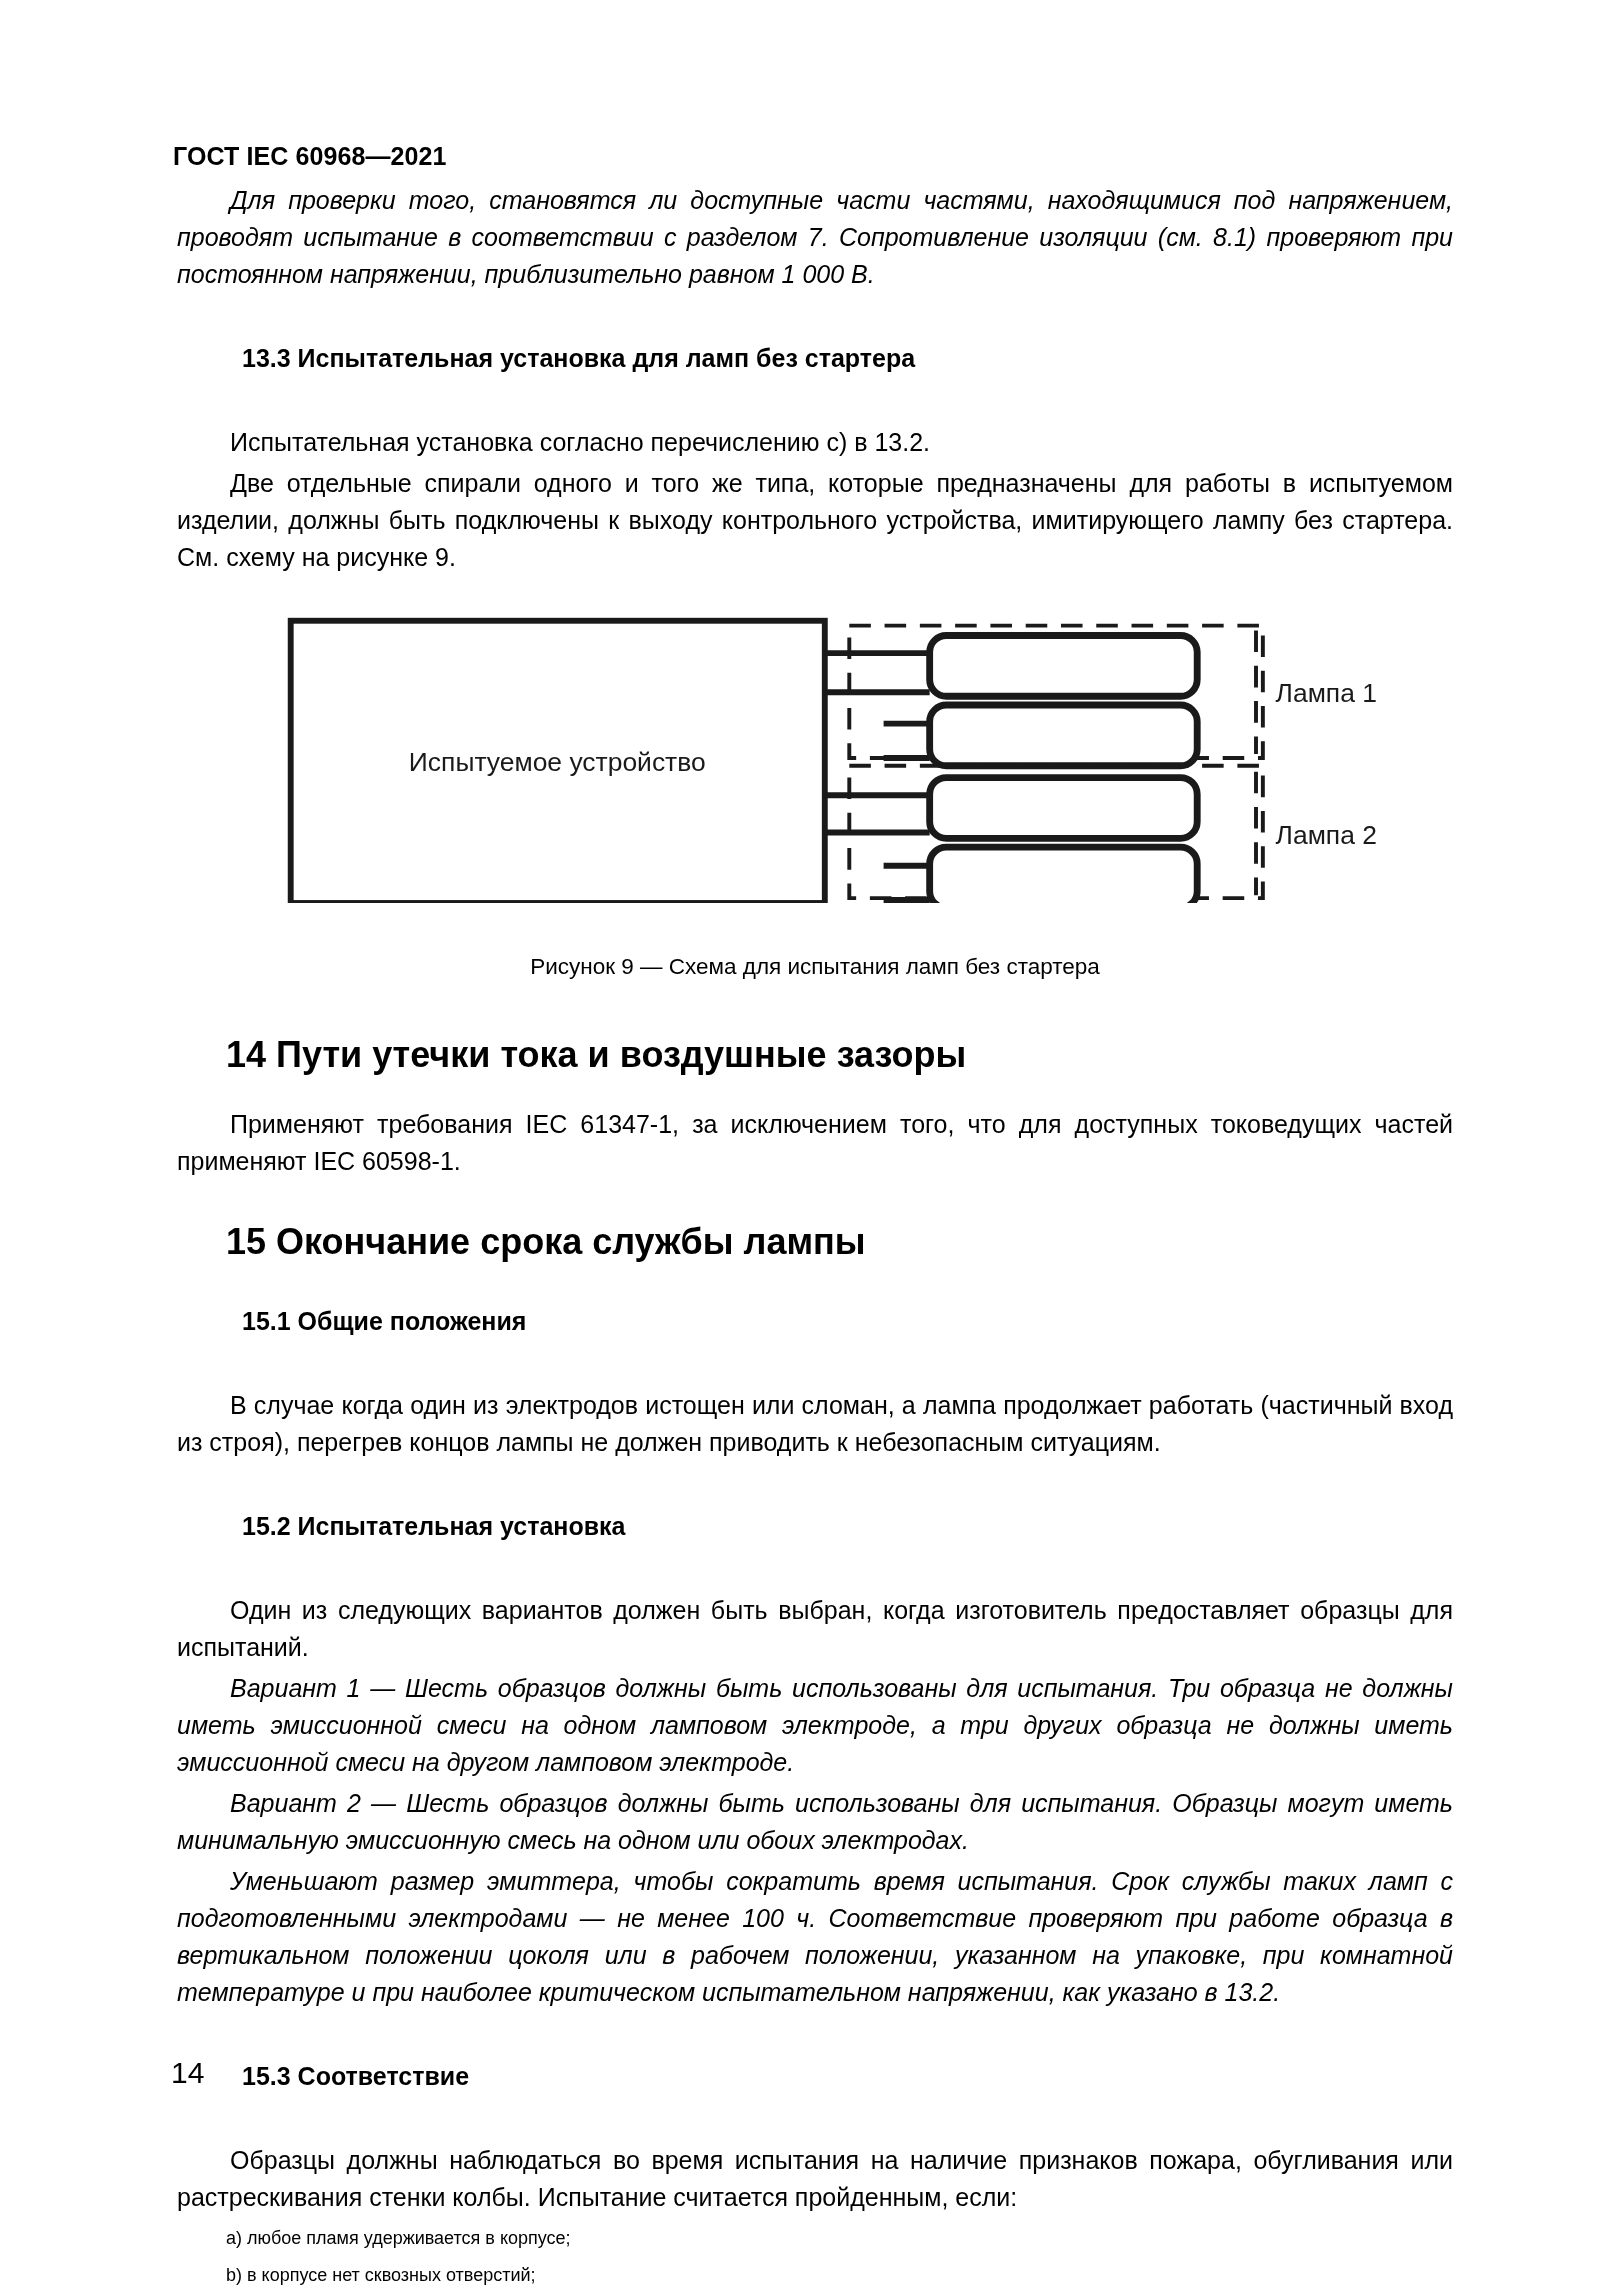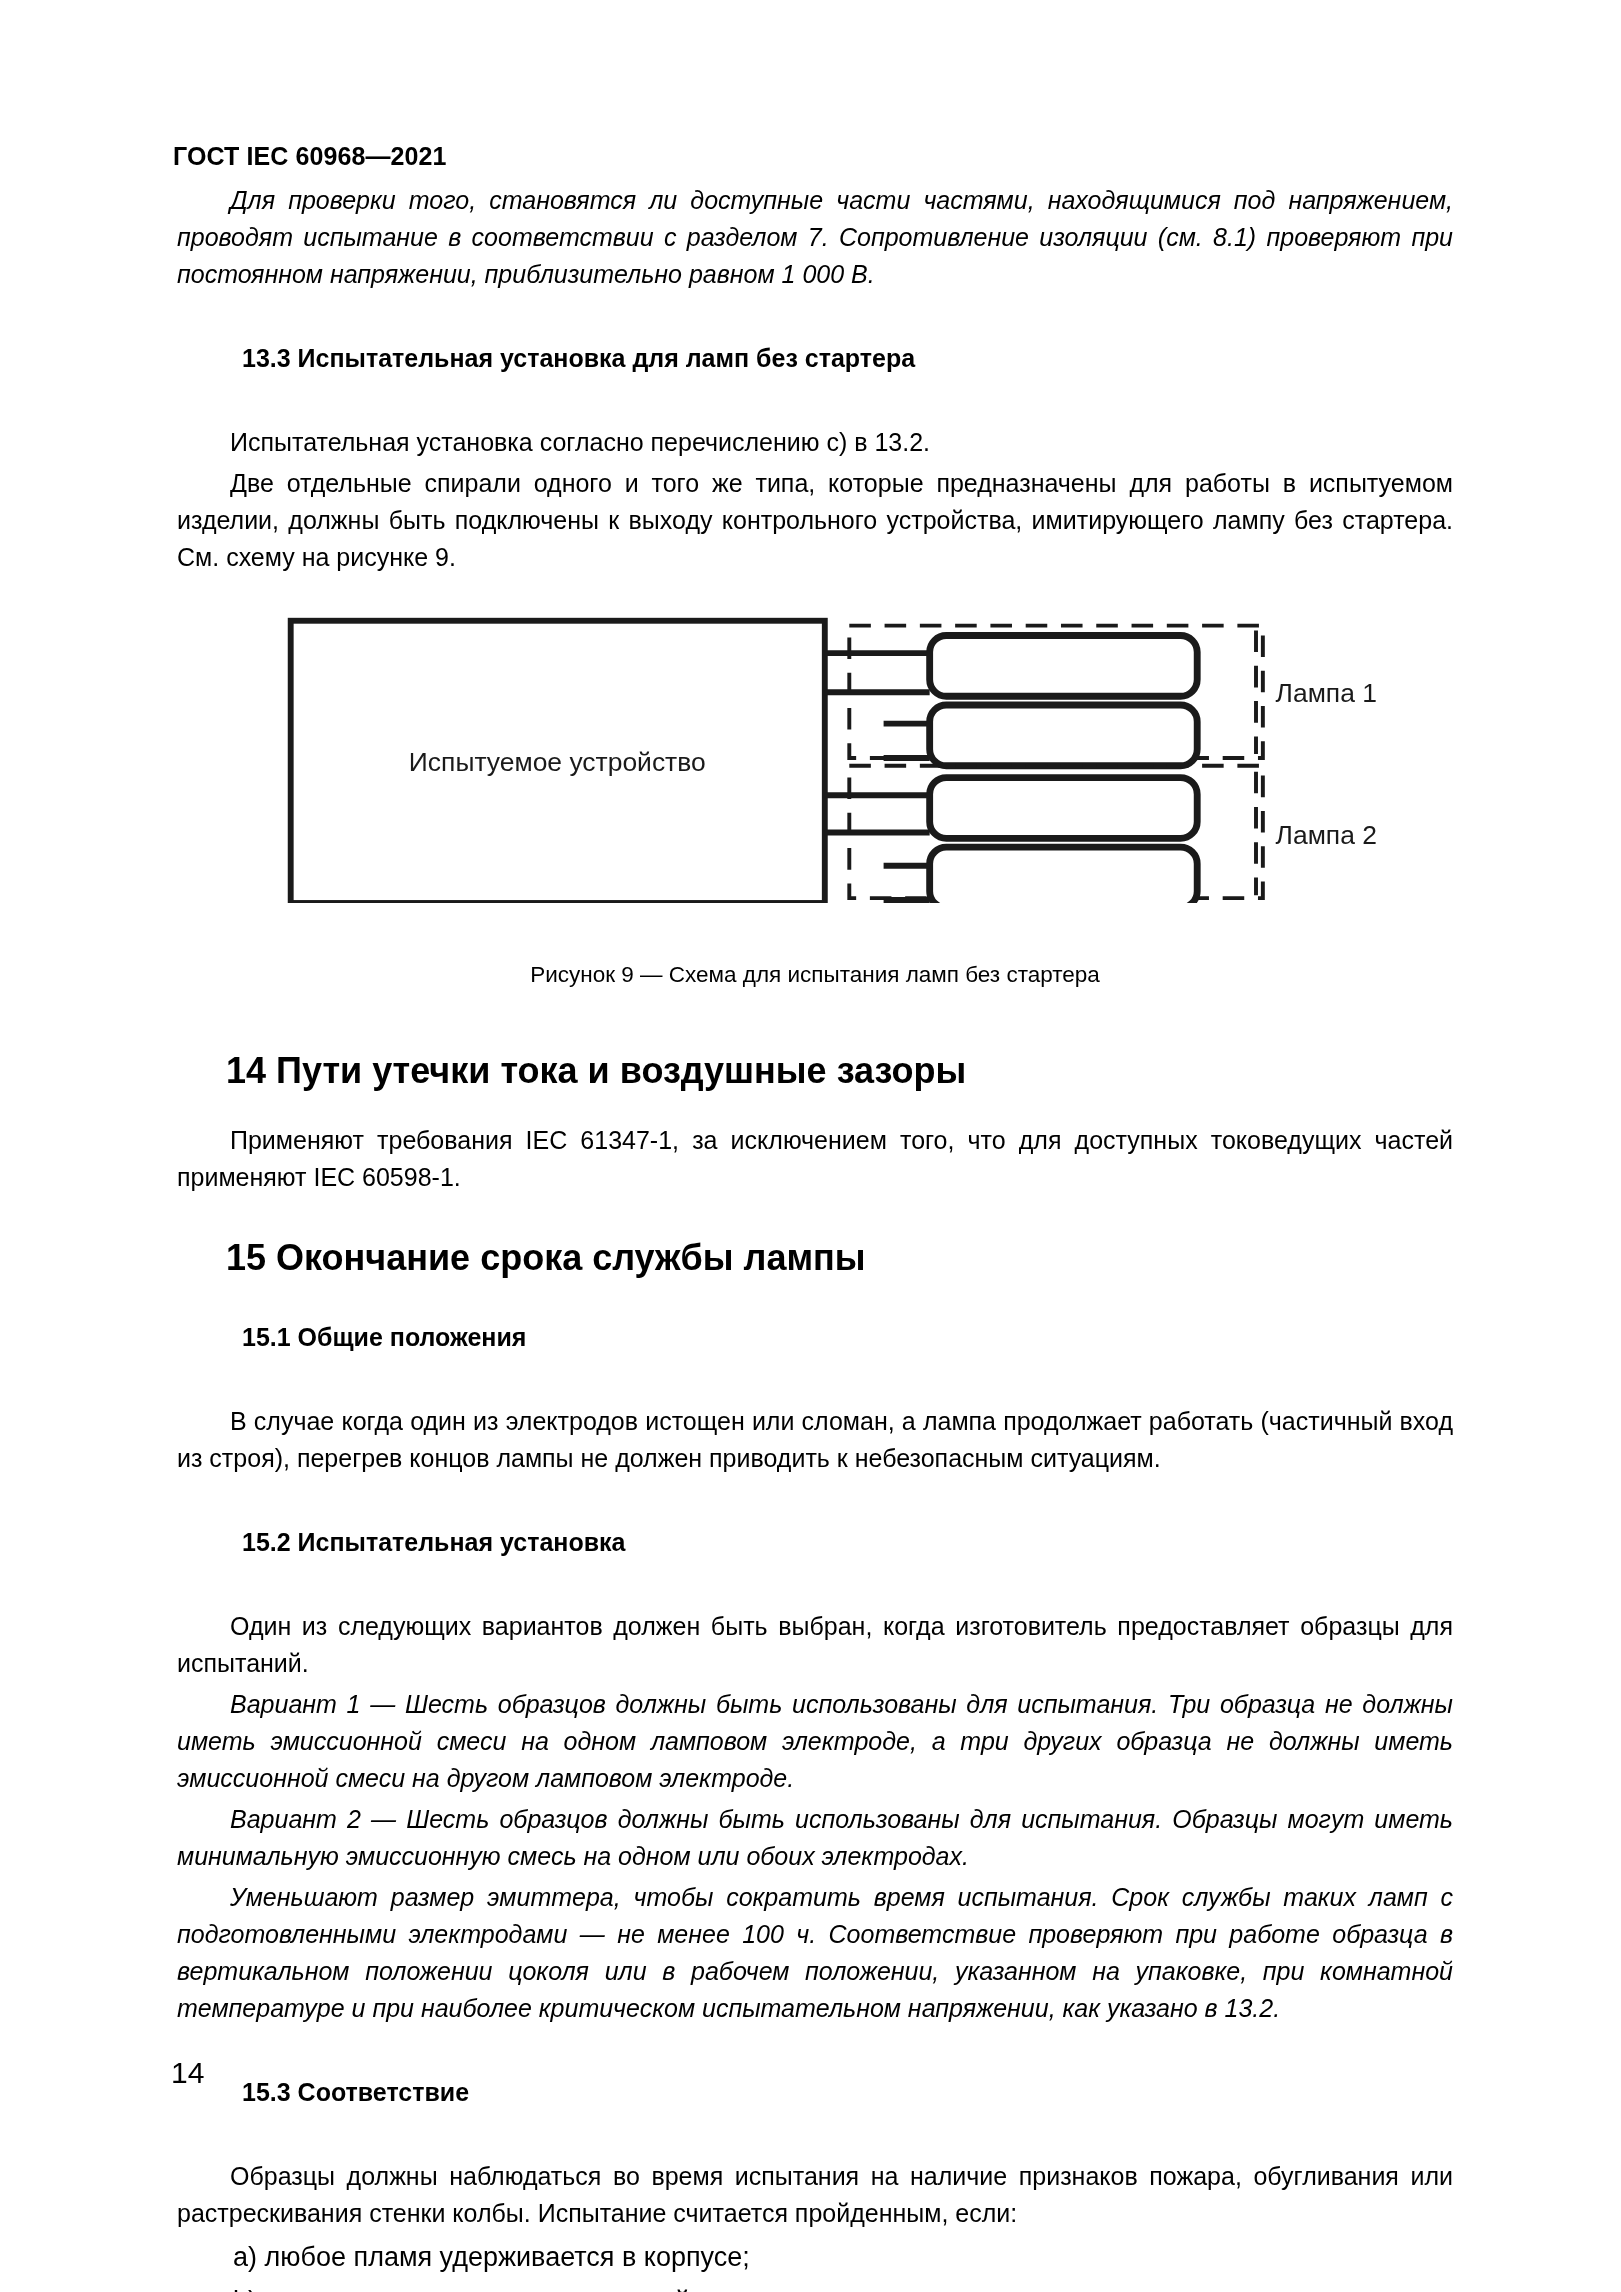--- a/index.html
+++ b/index.html
@@ -57,23 +57,23 @@
     line-height: 33px;
   }
   .h1 {
     font-size: 36px;
     font-weight: bold;
     margin: 0;
     padding-left: 53px;
     line-height: 37px;
   }
   .listitem {
-    font-size: 27px;
+    font-size: 18px;
     line-height: 37px;
-    margin: 7px;
+    margin: 0;
     padding-left: 53px;
   }
   .gap-md { height: 29px; }
   .gap-lg { height: 41px; }
 
   
   .figure-wrap {
     position: relative;
     width: 1284px;
     height: 294px;
@@ -81,21 +81,21 @@
   .figure {
     position: absolute;
     left: 0;
     top: 0;
     width: 1284px;
     height: 294px;
   }
   .fig-caption {
     font-size: 22.5px;
     text-align: center;
-    margin: 16px;
+    margin: 8px;
     line-height: 29px;
   }
 
   
   .page-number {
     position: absolute;
     left: 171px;
     top: 2056px;
     font-size: 30px;
   }

